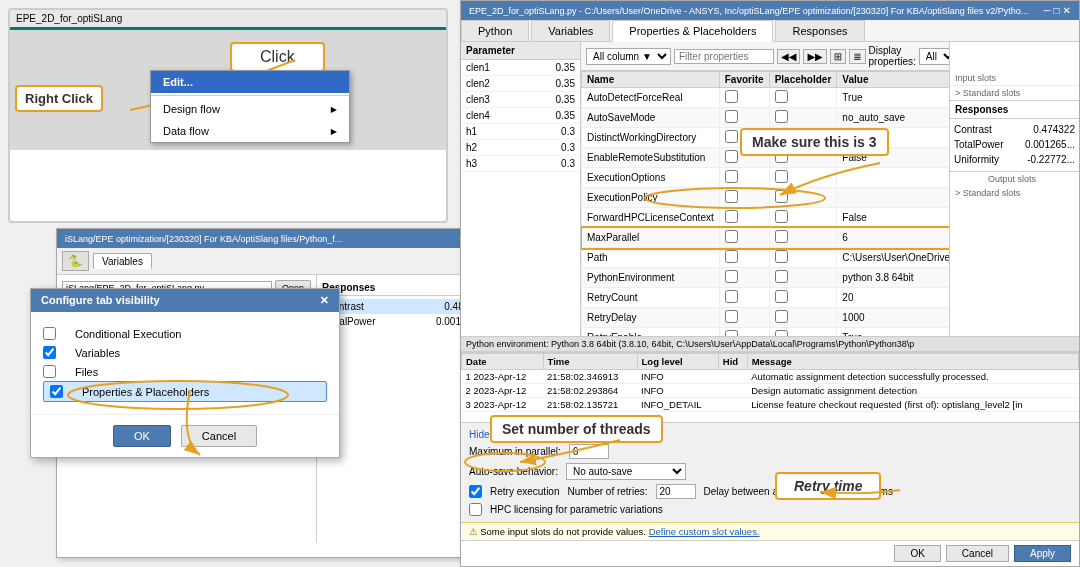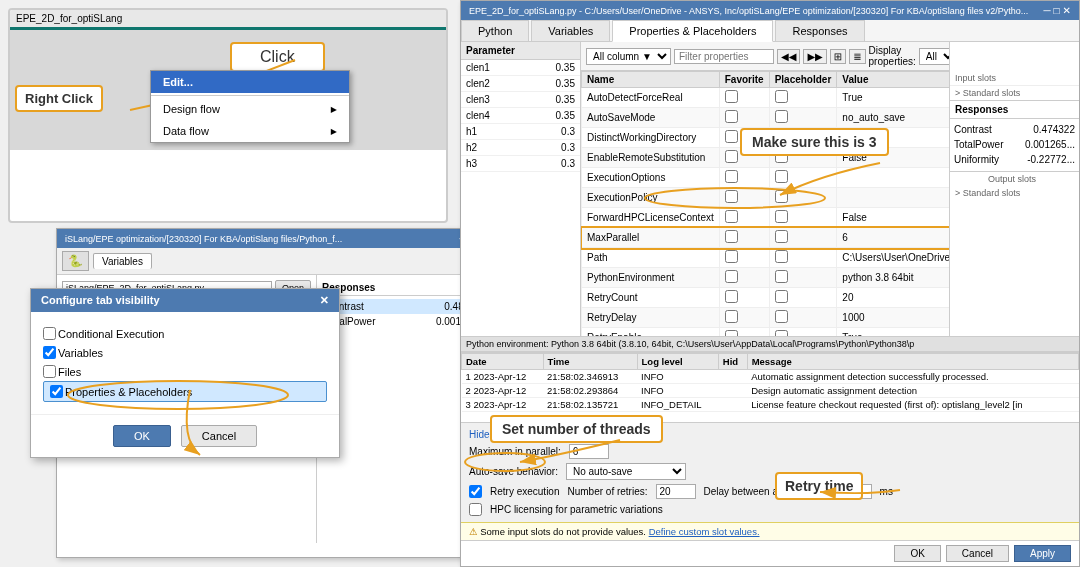--- a/index.html
+++ b/index.html
@@ -211,21 +211,21 @@
       justify-content: space-between;
     }
 
     .dialog-content {
       padding: 12px;
     }
 
     .checkbox-item {
       display: flex;
       align-items: center;
-      gap: 2px;
+      gap: 19px;
       padding: 3px 0;
       font-size: 11px;
     }
 
     .checkbox-item input[type="checkbox"] {
       width: 13px;
       height: 13px;
     }
 
     .highlighted-item {
@@ -506,25 +506,26 @@
       z-index: 100;
     }
 
     .retry-time-label {
       position: absolute;
       top: 472px;
       left: 775px;
       background: white;
       border: 2px solid #e8a020;
       border-radius: 4px;
-      padding: 4px 8px;
+      padding: 4px 17px;
       font-size: 14px;
       font-weight: bold;
       color: #333;
       z-index: 100;
+      font-style: italic;
     }
 
     .window-controls {
       display: flex;
       gap: 3px;
     }
 
     .maxparallel-highlight {
       background: #fff3cd;
       outline: 2px solid #e8a020;

